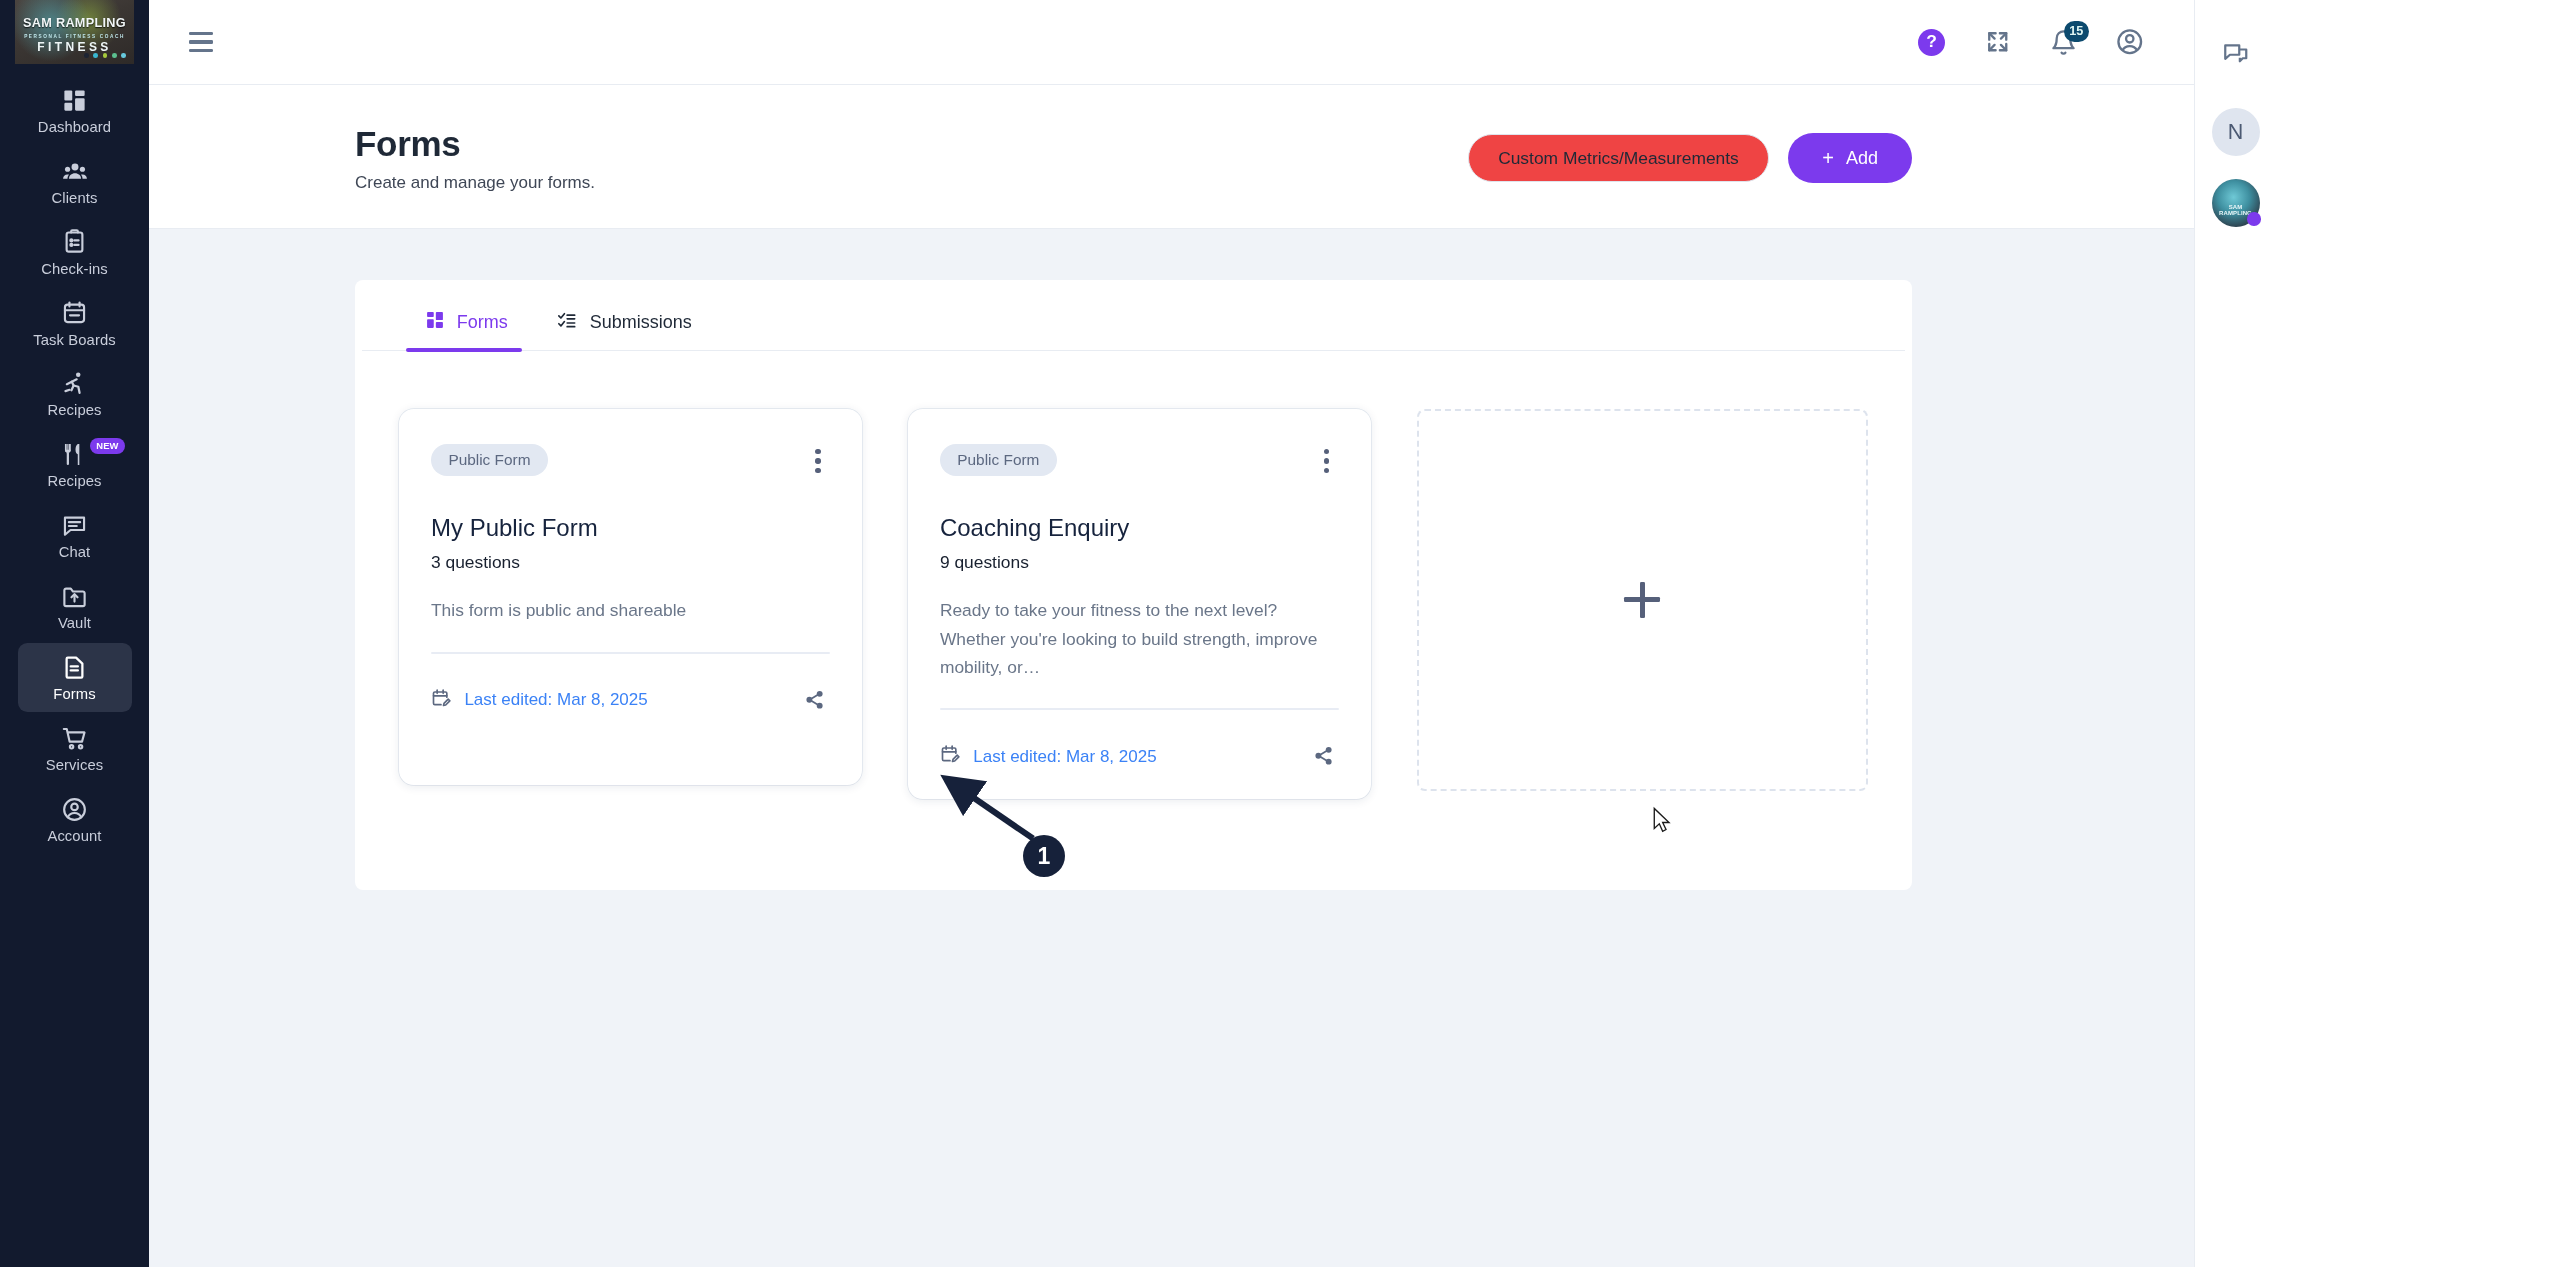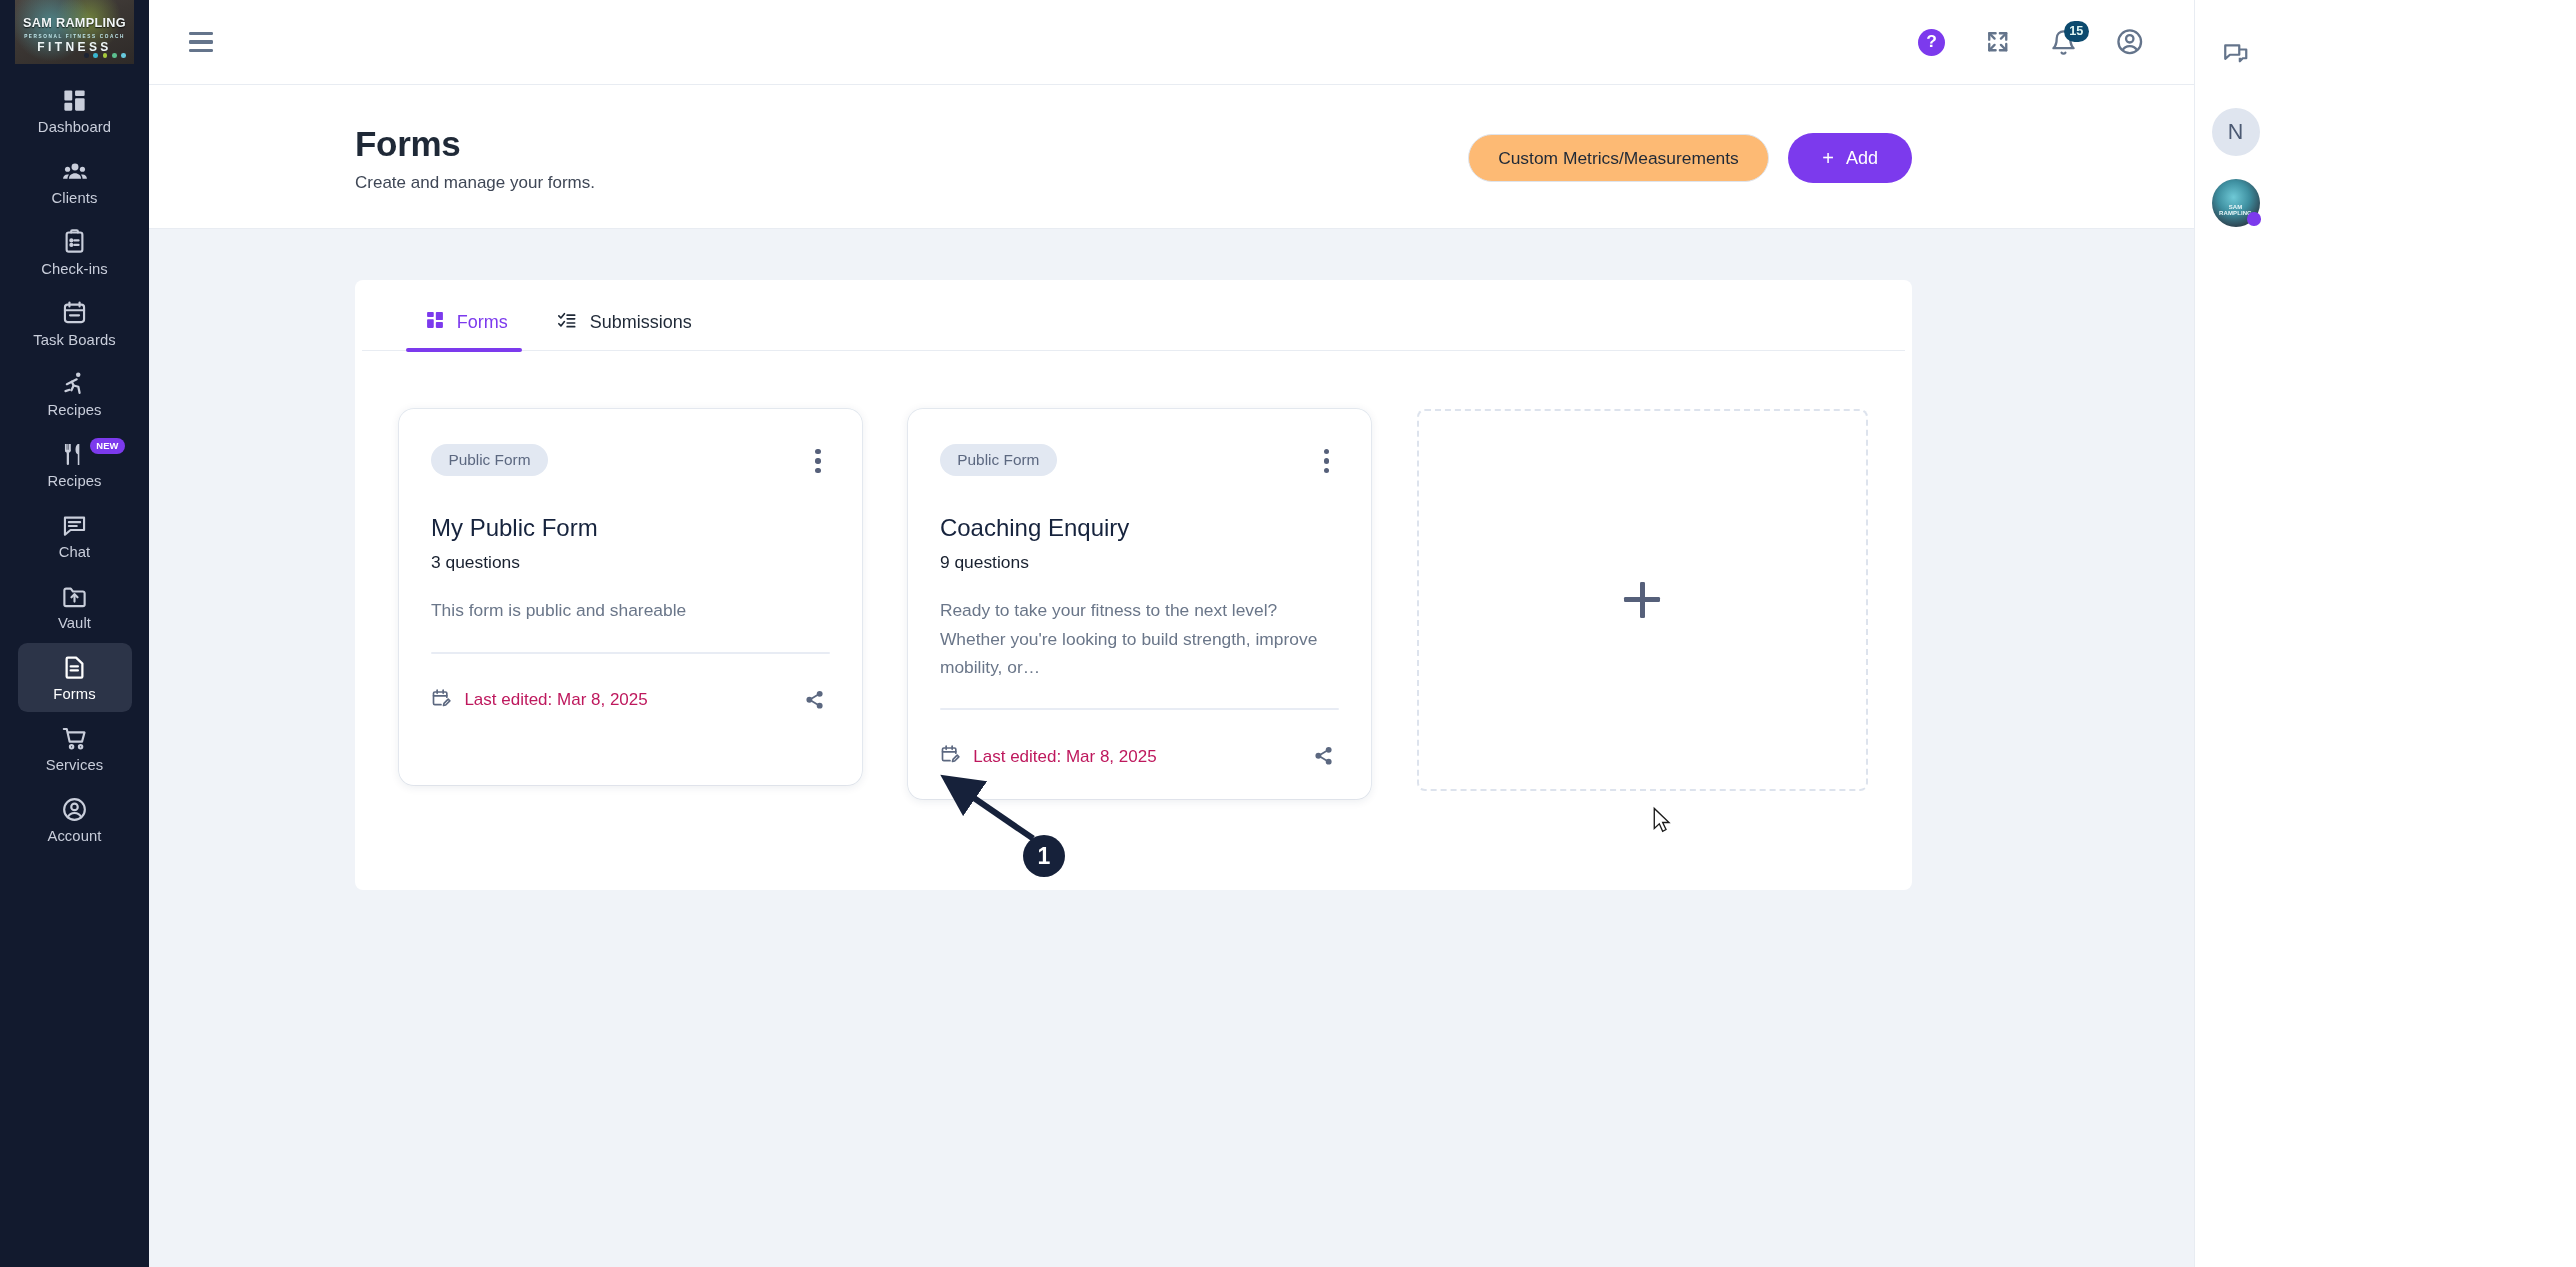--- a/index.html
+++ b/index.html
@@ -127,21 +127,21 @@
     padding: 39px 0 35px 0;
     border-bottom: 1.3px solid #e8ecf2;
     display: flex; align-items: flex-start;
     position: relative;
   }
   .page-head .titles { padding-left: 206px; }
   .page-title { font-size: 35px; font-weight: bold; color: #1f2937; letter-spacing: -0.3px; }
   .page-sub { margin-top: 9.4px; font-size: 17px; color: #3f4756; }
   .head-actions { margin-left: auto; padding-right: 282px; display:flex; align-items:center; gap: 19px; padding-top: 9.4px;}
   .btn-outline {
-    border: 1.3px solid #dfe4ec; background: #fdba74;
+    border: 1.3px solid #dfe4ec; background: #ef4444;
     border-radius: 25.5px;
     height: 48px; padding: 0 29.5px;
     font-size: 17.4px; color: #1f2937;
     display: flex; align-items: center; cursor: pointer;
     white-space: nowrap;
   }
   .btn-primary {
     background: #7c3aed; color: #fff;
     border: none; border-radius: 25.5px;
     height: 50px; padding: 0 34px;
@@ -206,21 +206,21 @@
     font-size: 15.4px;
   }
   .kebab { margin-left: auto; display: flex; flex-direction: column; gap: 4px; padding: 5.4px 9.4px; cursor: pointer; }
   .kebab i { width: 5.4px; height: 5.4px; border-radius: 50%; background: #56607a; display: block; }
 
   .card-title { margin-top: 35px; font-size: 24px; color: #16233d; font-weight: 500; }
   .card-qs { margin-top: 10.7px; font-size: 17.4px; color: #18202f; }
   .card-desc { margin-top: 23px; font-size: 17.4px; color: #6a7689; line-height: 1.62; }
   .card-divider { height: 2px; background: #e8ecf4; border-radius: 1.3px; margin-top: 27px; }
   .card-foot { margin-top: 31px; display: flex; align-items: center; }
-  .foot-left { display: flex; align-items: center; gap: 13.4px; font-size: 17px; color: #be185d; }
+  .foot-left { display: flex; align-items: center; gap: 13.4px; font-size: 17px; color: #3b82f6; }
   .share { margin-left: auto; cursor: pointer; padding: 4px; }
 
   .add-card {
     width: 559px; height: 382px;
     border: 2.7px dashed #dde3ed;
     border-radius: 8px;
     display: flex; align-items: center; justify-content: center;
     cursor: pointer;
     background: #ffffff;
   }

